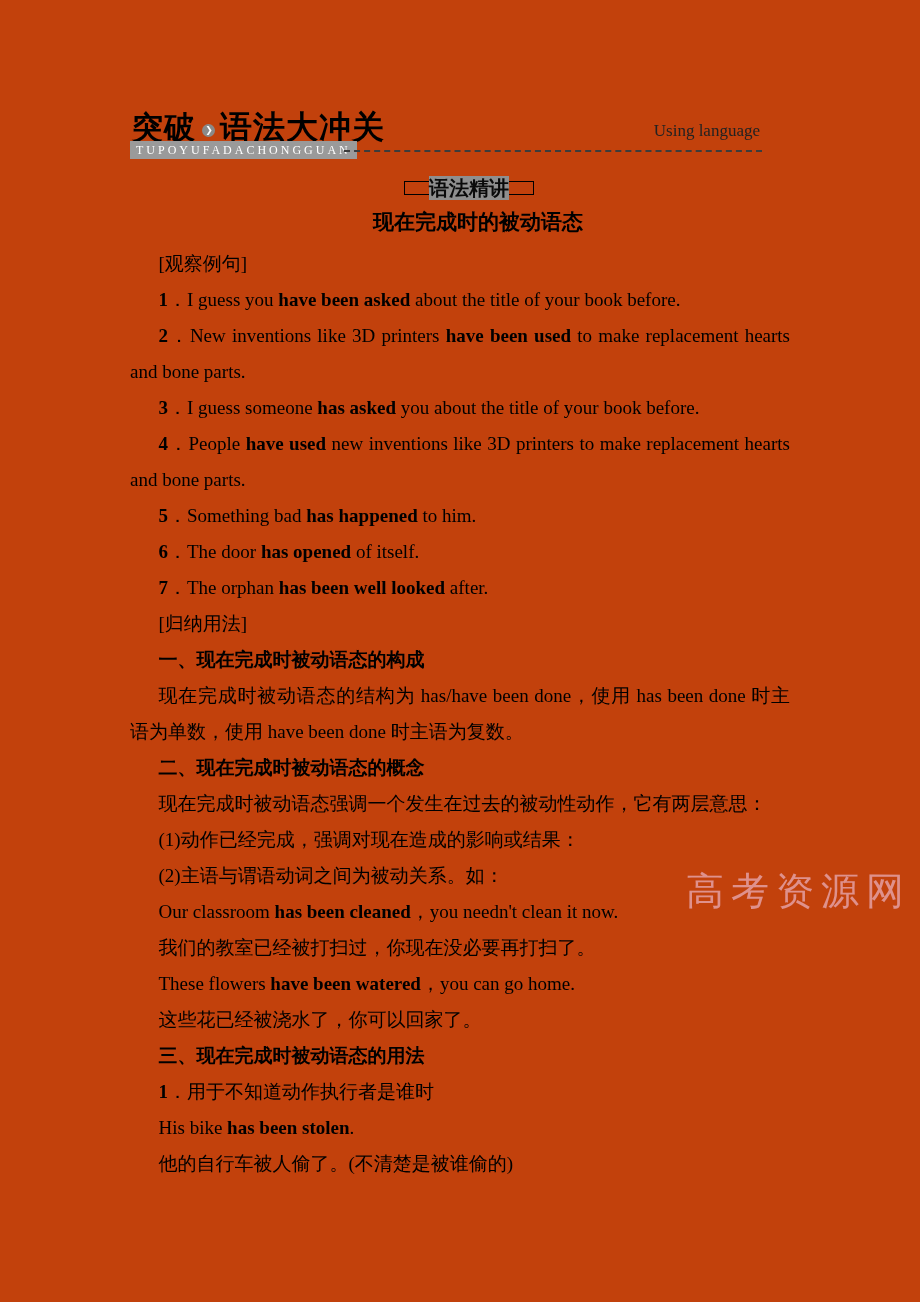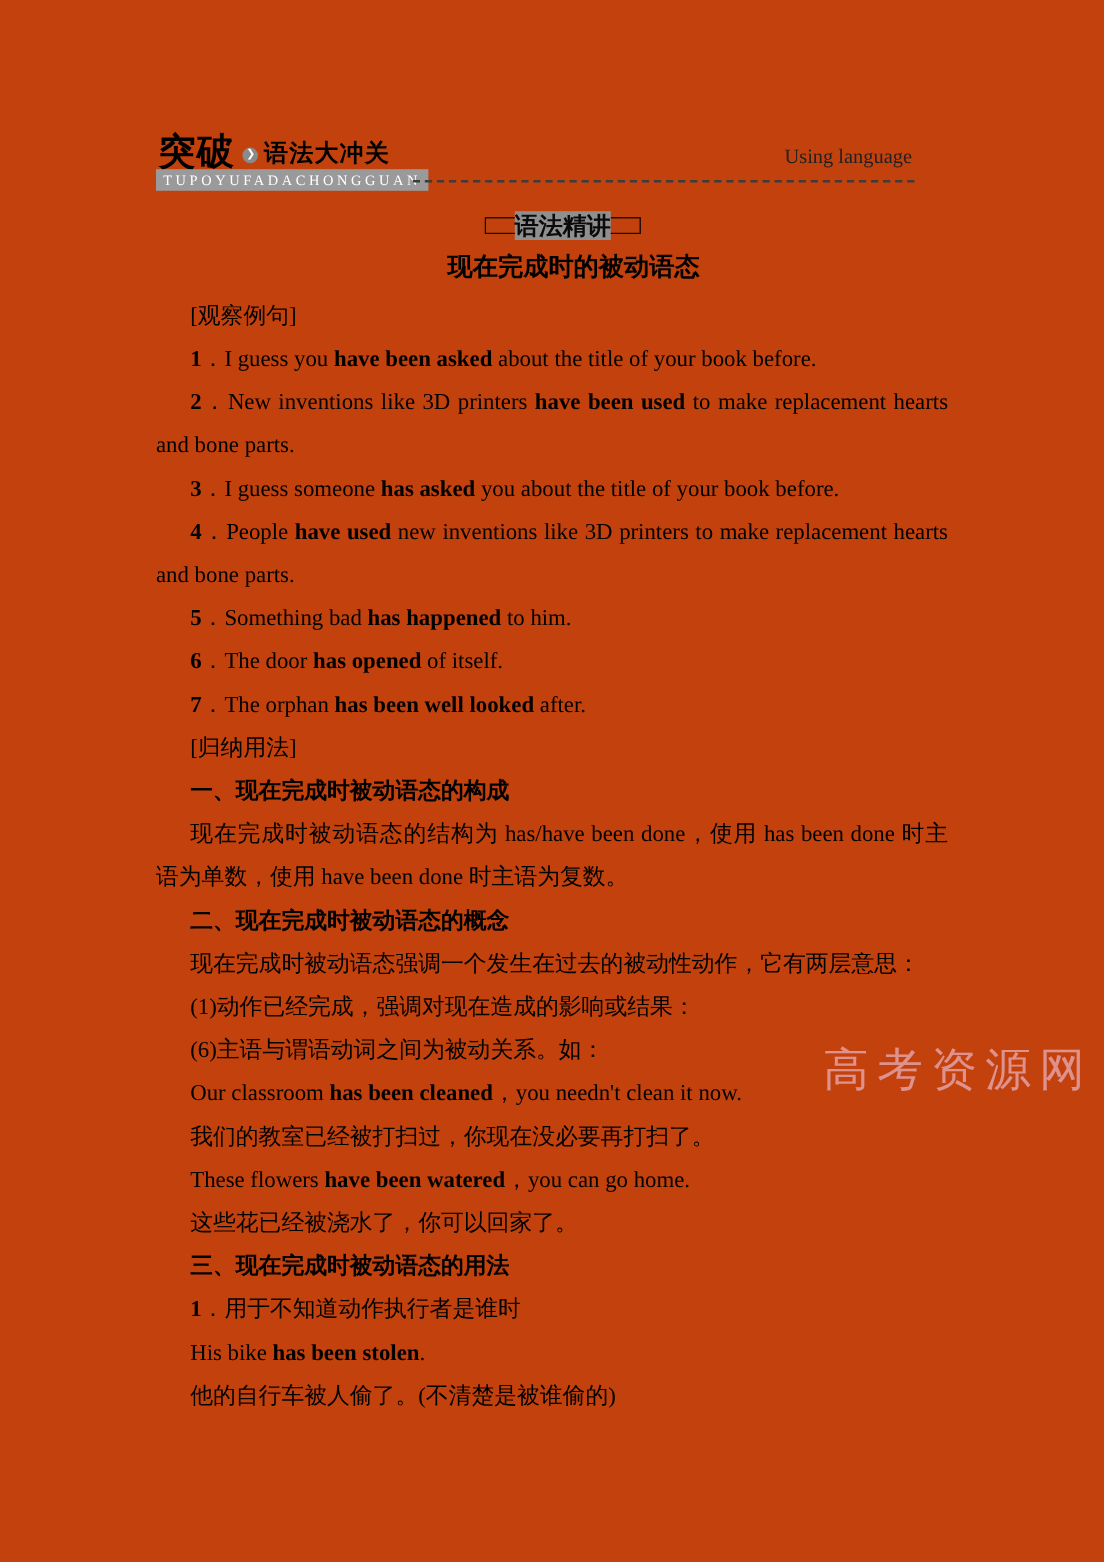--- a/index.html
+++ b/index.html
@@ -27,21 +27,21 @@
   .logo-icon{
     width:13px;height:13px;border-radius:50%;
     background:#8a8a8a;display:inline-flex;
     align-items:center;justify-content:center;
     margin:4px 5px 0 6px;
   }
   .logo-icon span{
     color:#fff;font-size:9px;line-height:9px;font-weight:bold;
     transform:translateX(0.5px);
   }
-  .logo-sub{font-size:20px;letter-spacing:1px;}
+  .logo-sub{font-size:32px;letter-spacing:1px;}
   .pinyin-bar{
     position:absolute;left:0;top:35px;
     background:var(--pinyin-bg,#9a9a9a);
     color:#ffffff;
     font-size:12px;letter-spacing:3px;
     padding:2px 6px 1px 6px;
     white-space:nowrap;
   }
   .header-rule{
     position:absolute;left:214px;right:0;top:44px;
@@ -132,21 +132,21 @@
       <div class="para"><span class="b">4</span><span>．People </span><span class="b">have used</span><span> new inventions like 3D printers to make replacement hearts and bone parts.</span></div>
       <div class="para"><span class="b">5</span><span>．Something bad </span><span class="b">has happened</span><span> to him.</span></div>
       <div class="para"><span class="b">6</span><span>．The door </span><span class="b">has opened</span><span> of itself.</span></div>
       <div class="para"><span class="b">7</span><span>．The orphan </span><span class="b">has been well looked</span><span> after.</span></div>
       <div class="para"><span>[归纳用法]</span></div>
       <div class="para heading"><span>一、现在完成时被动语态的构成</span></div>
       <div class="para"><span>现在完成时被动语态的结构为 has/have been done，使用 has been done 时主语为单数，使用 have been done 时主语为复数。</span></div>
       <div class="para heading"><span>二、现在完成时被动语态的概念</span></div>
       <div class="para"><span>现在完成时被动语态强调一个发生在过去的被动性动作，它有两层意思：</span></div>
       <div class="para"><span>(1)动作已经完成，强调对现在造成的影响或结果：</span></div>
-      <div class="para"><span>(6)主语与谓语动词之间为被动关系。如：</span></div>
+      <div class="para"><span>(2)主语与谓语动词之间为被动关系。如：</span></div>
       <div class="para"><span>Our classroom </span><span class="b">has been cleaned</span><span>，you needn't clean it now.</span></div>
       <div class="para"><span>我们的教室已经被打扫过，你现在没必要再打扫了。</span></div>
       <div class="para"><span>These flowers </span><span class="b">have been watered</span><span>，you can go home.</span></div>
       <div class="para"><span>这些花已经被浇水了，你可以回家了。</span></div>
       <div class="para heading"><span>三、现在完成时被动语态的用法</span></div>
       <div class="para"><span class="b">1</span><span>．用于不知道动作执行者是谁时</span></div>
       <div class="para"><span>His bike </span><span class="b">has been stolen</span><span>.</span></div>
       <div class="para"><span>他的自行车被人偷了。(不清楚是被谁偷的)</span></div>
     </div>
 

